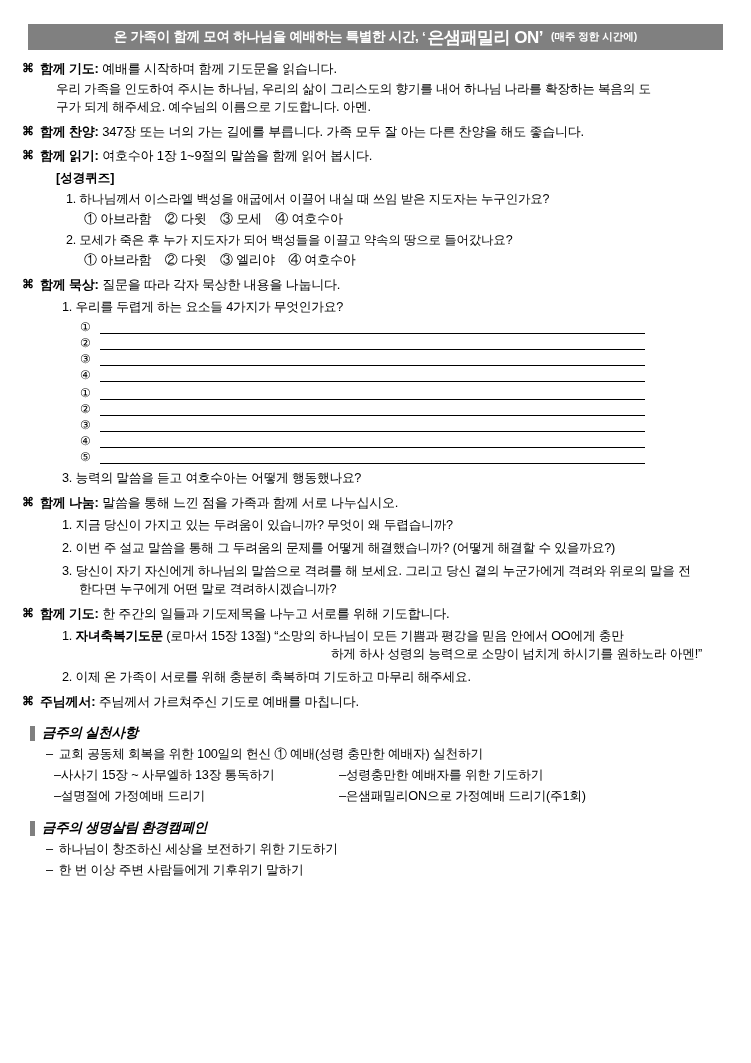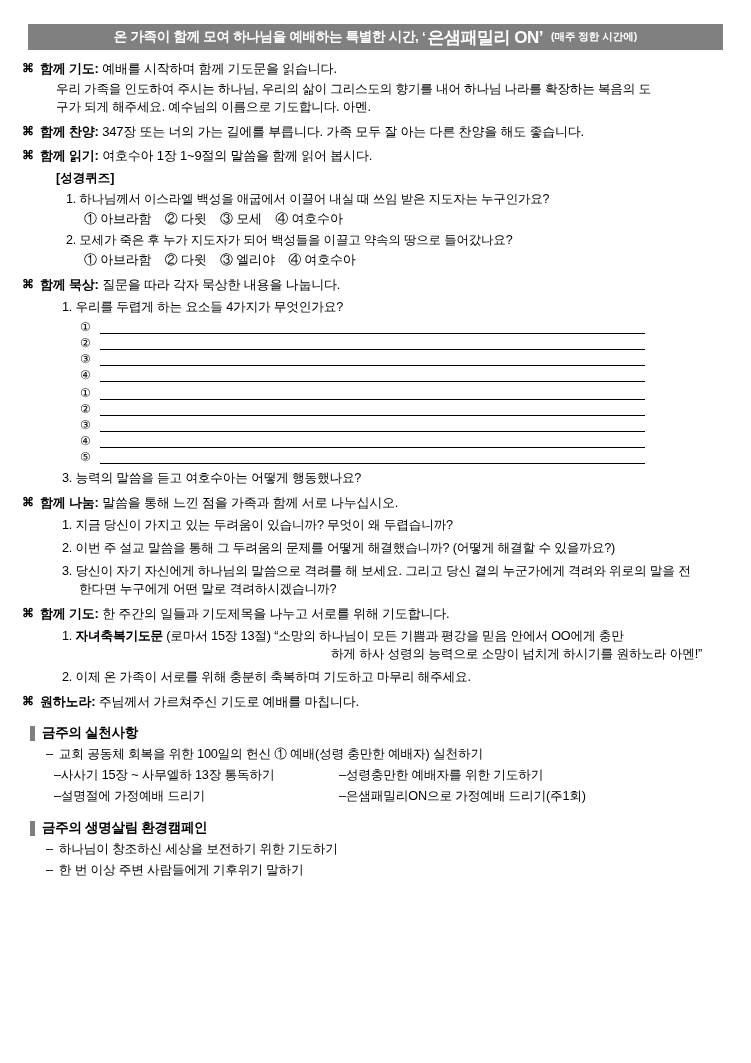--- a/index.html
+++ b/index.html
@@ -147,20 +147,21 @@
     display: block;
     text-align: right;
     margin-left: 8px;
   }
 
   
   .blk-head {
     display: flex;
     align-items: center;
     margin: 14px 0 4px 8px;
+    font-style: italic;
   }
   .blk-head .bar {
     width: 5px;
     height: 15px;
     background: #7f7f7f;
     margin-right: 7px;
   }
   .blk-head .htxt {
     font-size: 13.5px;
     font-weight: bold;
@@ -312,21 +313,21 @@
     <span>1. </span><span class="bold">자녀축복기도문</span><span> (로마서 15장 13절) “소망의 하나님이 모든 기쁨과 평강을 믿음 안에서 OO에게 충만</span>
     <span class="center-ind">하게 하사 성령의 능력으로 소망이 넘치게 하시기를 원하노라 아멘!”</span>
   </div>
   <div class="s-item">
     <span class="hang">2. 이제 온 가족이 서로를 위해 충분히 축복하며 기도하고 마무리 해주세요.</span>
   </div>
 
   <div class="sec">
     <div class="mark">⌘</div>
     <div class="body">
-      <span class="lead">원하노라:</span><span> 주님께서 가르쳐주신 기도로 예배를 마칩니다.</span>
+      <span class="lead">주님께서:</span><span> 주님께서 가르쳐주신 기도로 예배를 마칩니다.</span>
     </div>
   </div>
 
   <div class="blk-head">
     <span class="bar"></span>
     <span class="htxt">금주의 실천사항</span>
   </div>
   <div class="dash-item">
     <span class="d">–</span><span>교회 공동체 회복을 위한 100일의 헌신 ① 예배(성령 충만한 예배자) 실천하기</span>
   </div>

